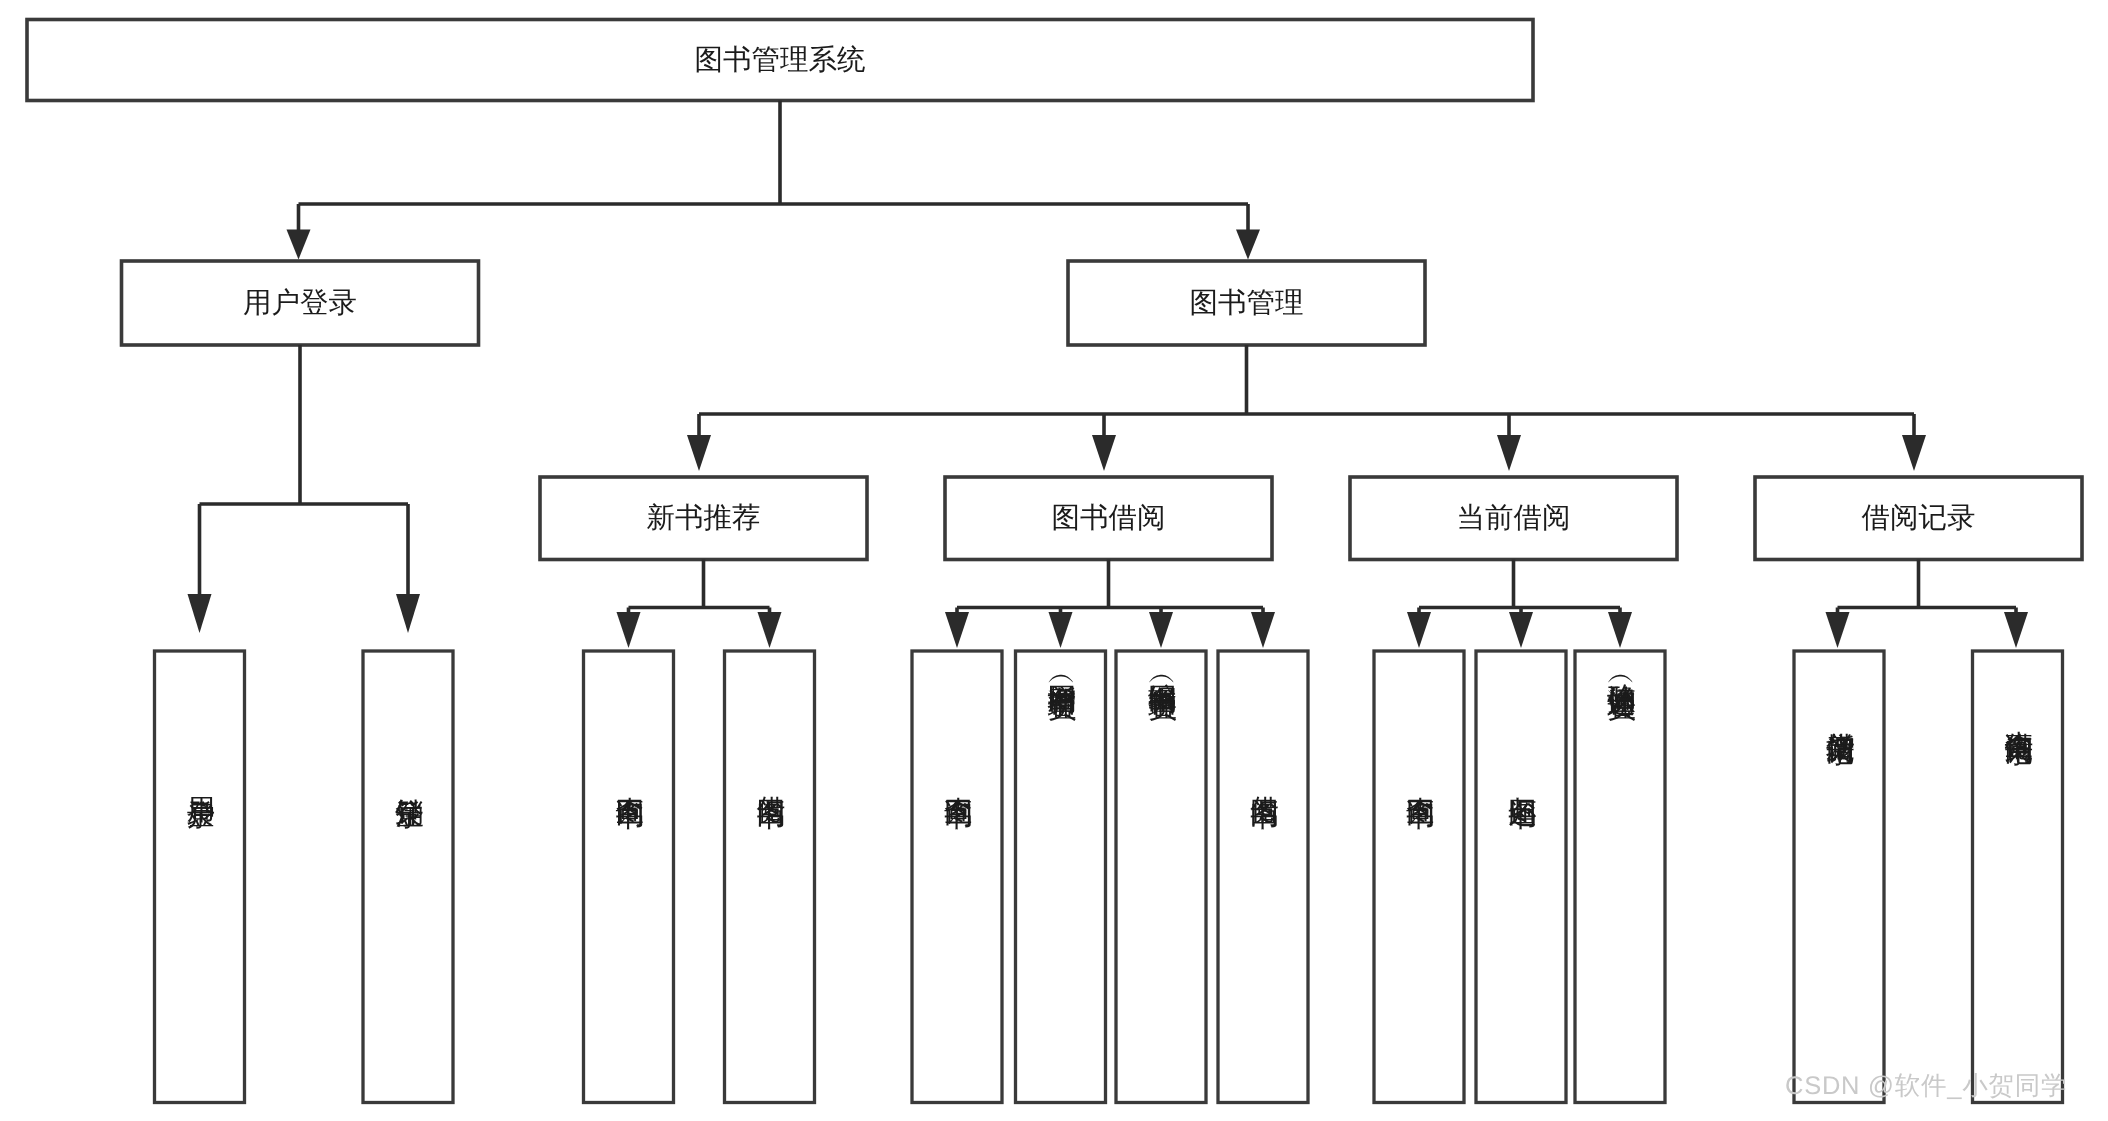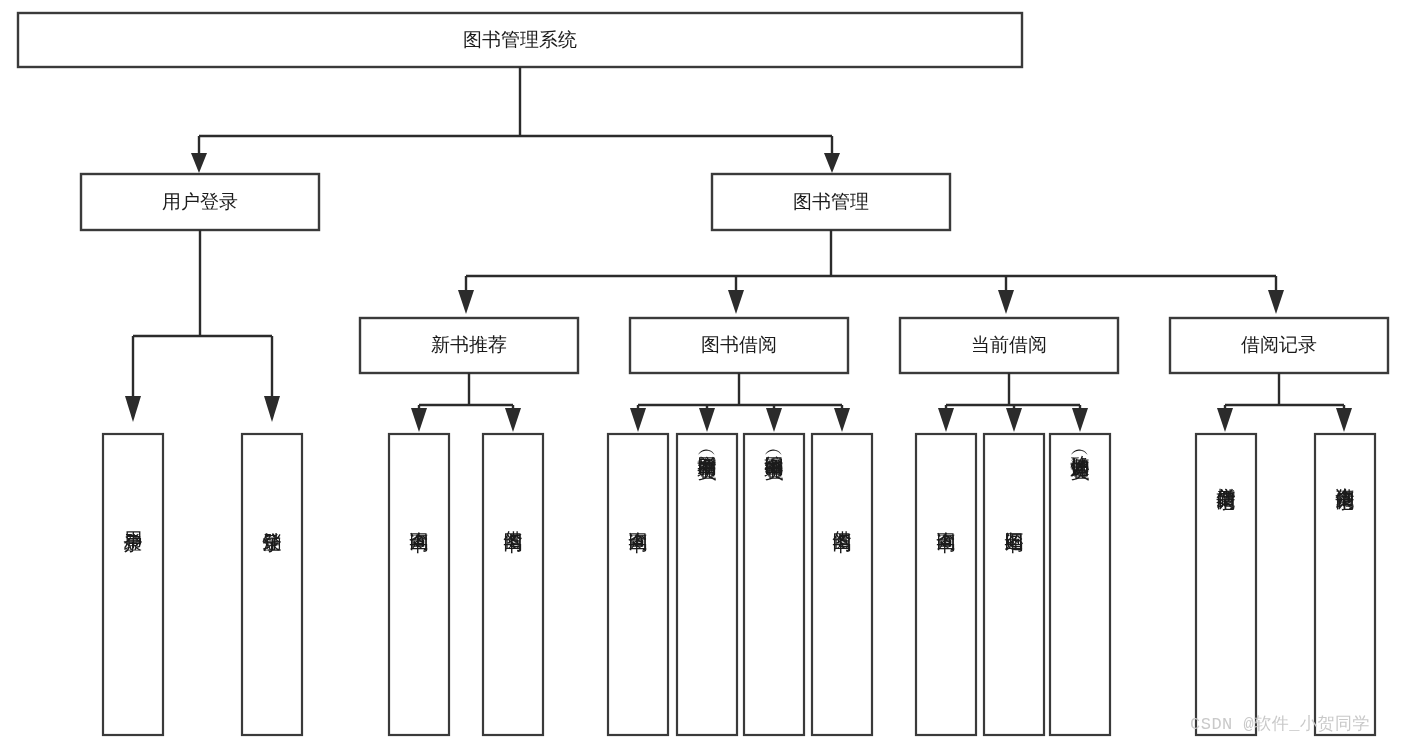--- a/index.html
+++ b/index.html
@@ -70,21 +70,21 @@
   .vbox-wrap {
     position: absolute;
     display: flex;
     justify-content: center;
     align-items: flex-start;
   }
   .watermark {
     position: absolute;
     left: 1190px;
     top: 712px;
-    font-family: Liberation Mono, monospace;
+    font-family: Liberation Sans, sans-serif;
     font-size: 17px;
     color: #c9c9c9;
     white-space: nowrap;
     letter-spacing: 0.5px;
   }
 </style>
 </head>
 <body>
 
 <div id="diagram-root">

